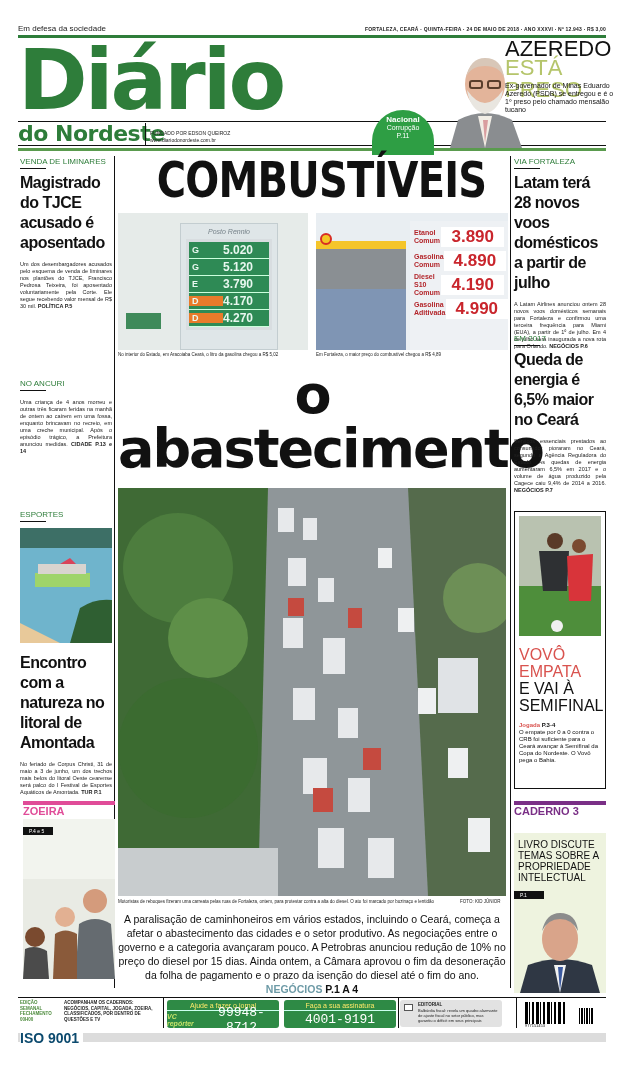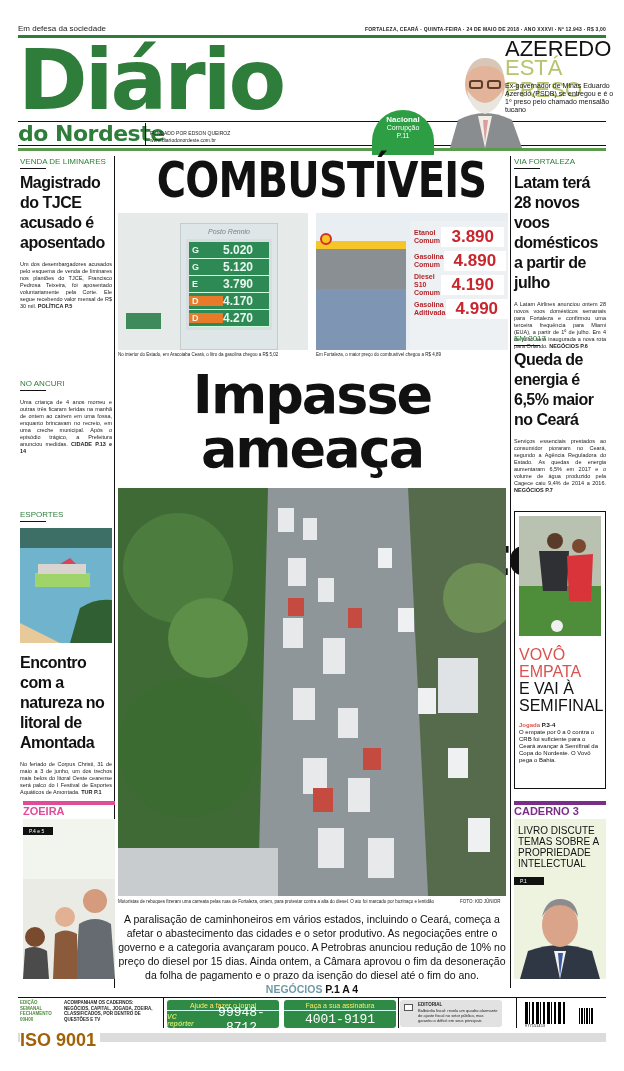--- a/index.html
+++ b/index.html
@@ -48,21 +48,21 @@
 .pg-tag{background:#111;color:#fff;font-size:5px;padding:1px 6px;display:inline-block;width:30px;}
 .vovo-box{border:1px solid #111;}
 .vovo1{color:#d9534f;font-size:16px;line-height:17px;}
 .vovo2{color:#111;font-size:16px;line-height:17px;}
 .footer-small{font-size:4.5px;line-height:5.5px;color:#222;}
 .green-panel{background:#2e8a45;border-radius:3px;color:#fff;}
 .gp-title{color:#ffea6a;font-size:7px;text-align:center;height:11px;line-height:11px;border-bottom:1px solid #cfe;}
 .gp-num{font-size:13px;text-align:center;font-family:"Liberation Mono",monospace;}
 .editorial{background:#e2e2e2;border-radius:3px;}
 .isobar{background:#dcdcdc;}
-.iso{color:#a16207;font-weight:bold;font-size:18px;}
+.iso{color:#0c4a6e;font-weight:bold;font-size:14px;}
 </style>
 </head>
 <body>
 
 <div class="abs topline">Em defesa da sociedade</div>
 <div class="abs meta">FORTALEZA, CEARÁ · QUINTA-FEIRA · 24 DE MAIO DE 2018 · ANO XXXVI · Nº 12.943 · R$ 3,00</div>
 <div class="abs greenbar" style="top:35px;height:3px;"></div>
 <div class="abs logo">Diário</div>
 <div class="abs hline" style="left:18px;top:121px;width:588px;"></div>
 <div class="abs logo2">do Nordeste</div>
@@ -192,21 +192,20 @@
       </div>
     <div class="sign-row">
         <span class="n">Gasolina Aditivada</span>
         <span class="p">4.990</span>
       </div>
   </div>
 </div>
 <div class="abs caption" style="left:316px;top:352px;width:192px;">Em Fortaleza, o maior preço do combustível chegou a R$ 4,89</div>
 
 <div class="abs h-main">
-  <div>Impasse ameaça</div>
   <div>o abastecimento</div>
 </div>
 
 <svg class="abs" style="left:118px;top:488px;" width="388" height="408" viewBox="0 0 388 408">
   <rect width="388" height="408" fill="#9aa5a8"></rect>
   <path d="M0 0 L150 0 L170 408 L0 408Z" fill="#3f6a35"></path>
   <circle cx="60" cy="80" r="55" fill="#4d7d3e"></circle>
   <circle cx="90" cy="150" r="40" fill="#5e8f48"></circle>
   <circle cx="70" cy="260" r="70" fill="#3b6b30"></circle>
   <path d="M150 0 L290 0 L310 408 L140 408Z" fill="#8f9699"></path>
@@ -281,21 +280,21 @@
   <div style="font-size:6px;line-height:7px;margin-top:8px;">
     <b style="color:#d9534f;">Jogada</b>
     <b>P.3-4</b><br>
     <span>O empate por 0 a 0 contra o CRB foi suficiente para o Ceará avançar à Semifinal da Copa do Nordeste. O Vovô pega o Bahia.</span>
   </div>
 </div>
 
 <div class="abs" style="left:514px;top:801px;width:92px;">
   <div class="cad-bar"></div>
   <div class="cad">CADERNO 3</div>
-  <div class="feat-box" style="height:160px;position:relative;margin-top:2px;background:#eef3df;">
+  <div class="feat-box" style="height:160px;position:relative;margin-top:16px;background:#eef3df;">
     <div class="feat-title" style="padding:6px 4px 0 4px;">LIVRO DISCUTE TEMAS SOBRE A PROPRIEDADE INTELECTUAL</div>
     <div class="pg-tag" style="margin:8px 0 0 0;">P.1</div>
     <svg width="92" height="88" viewBox="0 0 92 88" style="position:absolute;left:0;bottom:0;">
       <rect width="92" height="88" fill="#eef3df"></rect>
       <path d="M6 88 L14 60 Q46 48 78 60 L86 88Z" fill="#2f3744"></path>
       <path d="M40 60 L46 88 L52 60Z" fill="#f2f2f2"></path>
       <path d="M44 62 L46 86 L49 62Z" fill="#3c5aa0"></path>
       <ellipse cx="46" cy="34" rx="18" ry="22" fill="#d9a48a"></ellipse>
       <path d="M28 26 Q32 8 46 8 Q62 8 64 26 Q58 14 46 14 Q34 14 28 26Z" fill="#8c8c8c"></path>
     </svg>

